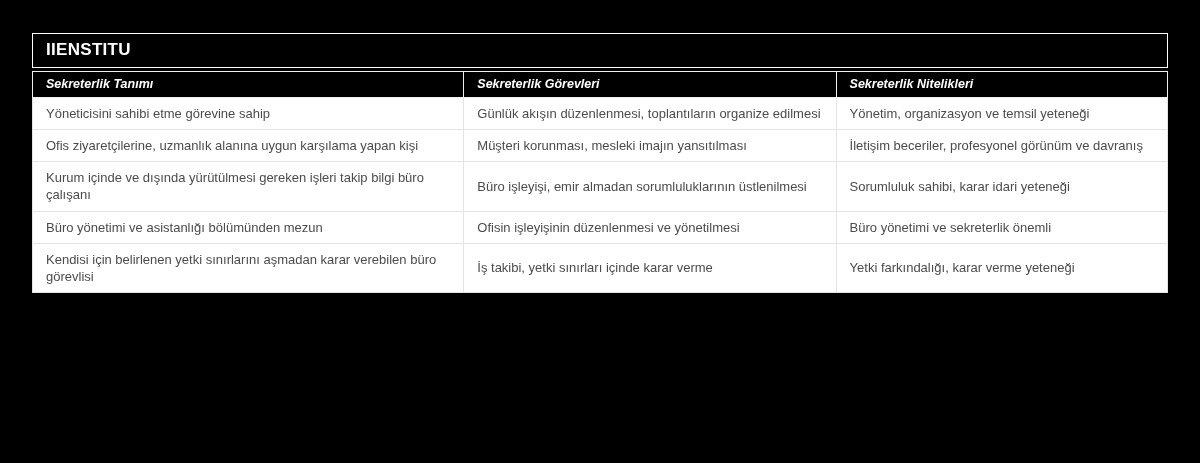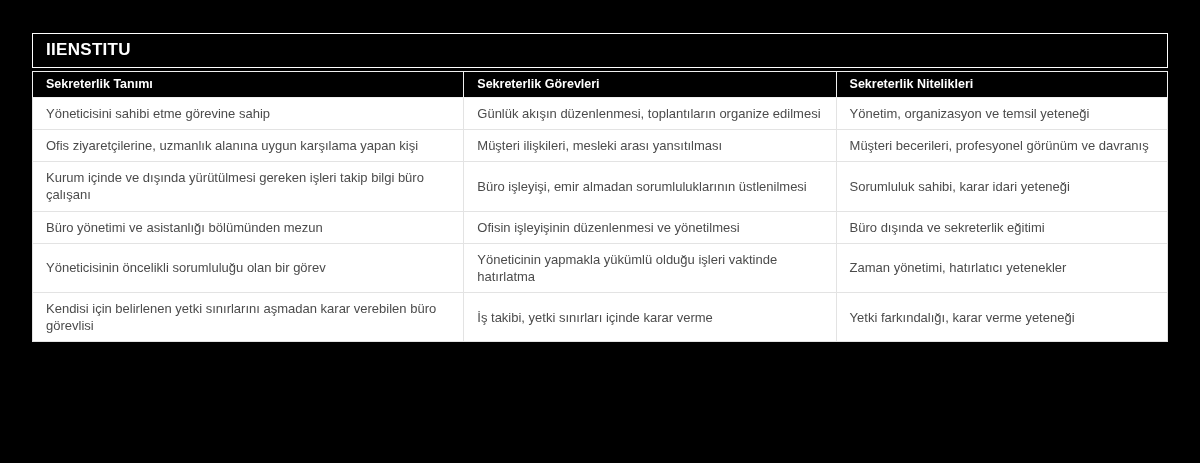--- a/index.html
+++ b/index.html
@@ -38,20 +38,21 @@
   col.c2 { width: 32.8%; }
   col.c3 { width: 29.2%; }
   table.data-table thead th {
     background: #000000;
     color: #ffffff;
     border: 1px solid #f0f0f0;
     text-align: left;
     font-size: 12.5px;
     font-weight: bold;
     padding: 5px 13px 6px 13px;
+    font-style: italic;
   }
   table.data-table tbody td {
     background: #ffffff;
     color: #4b4b4b;
     border: 1px solid #e3e3e3;
     font-size: 13px;
     line-height: 1.32;
     padding: 7px 13px;
     vertical-align: middle;
     text-align: left;
@@ -79,37 +80,32 @@
       </tr>
     </thead>
     <tbody>
       <tr>
         <td>Yöneticisini sahibi etme görevine sahip</td>
         <td>Günlük akışın düzenlenmesi, toplantıların organize edilmesi</td>
         <td>Yönetim, organizasyon ve temsil yeteneği</td>
       </tr>
       <tr>
         <td>Ofis ziyaretçilerine, uzmanlık alanına uygun karşılama yapan kişi</td>
-        <td>Müşteri ilişkileri, mesleki arası yansıtılması</td>
-        <td>Müşteri becerileri, profesyonel görünüm ve davranış</td>
+        <td>Müşteri korunması, mesleki imajın yansıtılması</td>
+        <td>İletişim beceriler, profesyonel görünüm ve davranış</td>
       </tr>
       <tr>
         <td>Kurum içinde ve dışında yürütülmesi gereken işleri takip bilgi büro çalışanı</td>
         <td>Büro işleyişi, emir almadan sorumluluklarının üstlenilmesi</td>
         <td>Sorumluluk sahibi, karar idari yeteneği</td>
       </tr>
       <tr>
         <td>Büro yönetimi ve asistanlığı bölümünden mezun</td>
         <td>Ofisin işleyişinin düzenlenmesi ve yönetilmesi</td>
-        <td>Büro dışında ve sekreterlik eğitimi</td>
-      </tr>
-      <tr>
-        <td>Yöneticisinin öncelikli sorumluluğu olan bir görev</td>
-        <td>Yöneticinin yapmakla yükümlü olduğu işleri vaktinde hatırlatma</td>
-        <td>Zaman yönetimi, hatırlatıcı yetenekler</td>
+        <td>Büro yönetimi ve sekreterlik önemli</td>
       </tr>
       <tr>
         <td>Kendisi için belirlenen yetki sınırlarını aşmadan karar verebilen büro görevlisi</td>
         <td>İş takibi, yetki sınırları içinde karar verme</td>
         <td>Yetki farkındalığı, karar verme yeteneği</td>
       </tr>
 
     </tbody>
   </table>
 </div>

